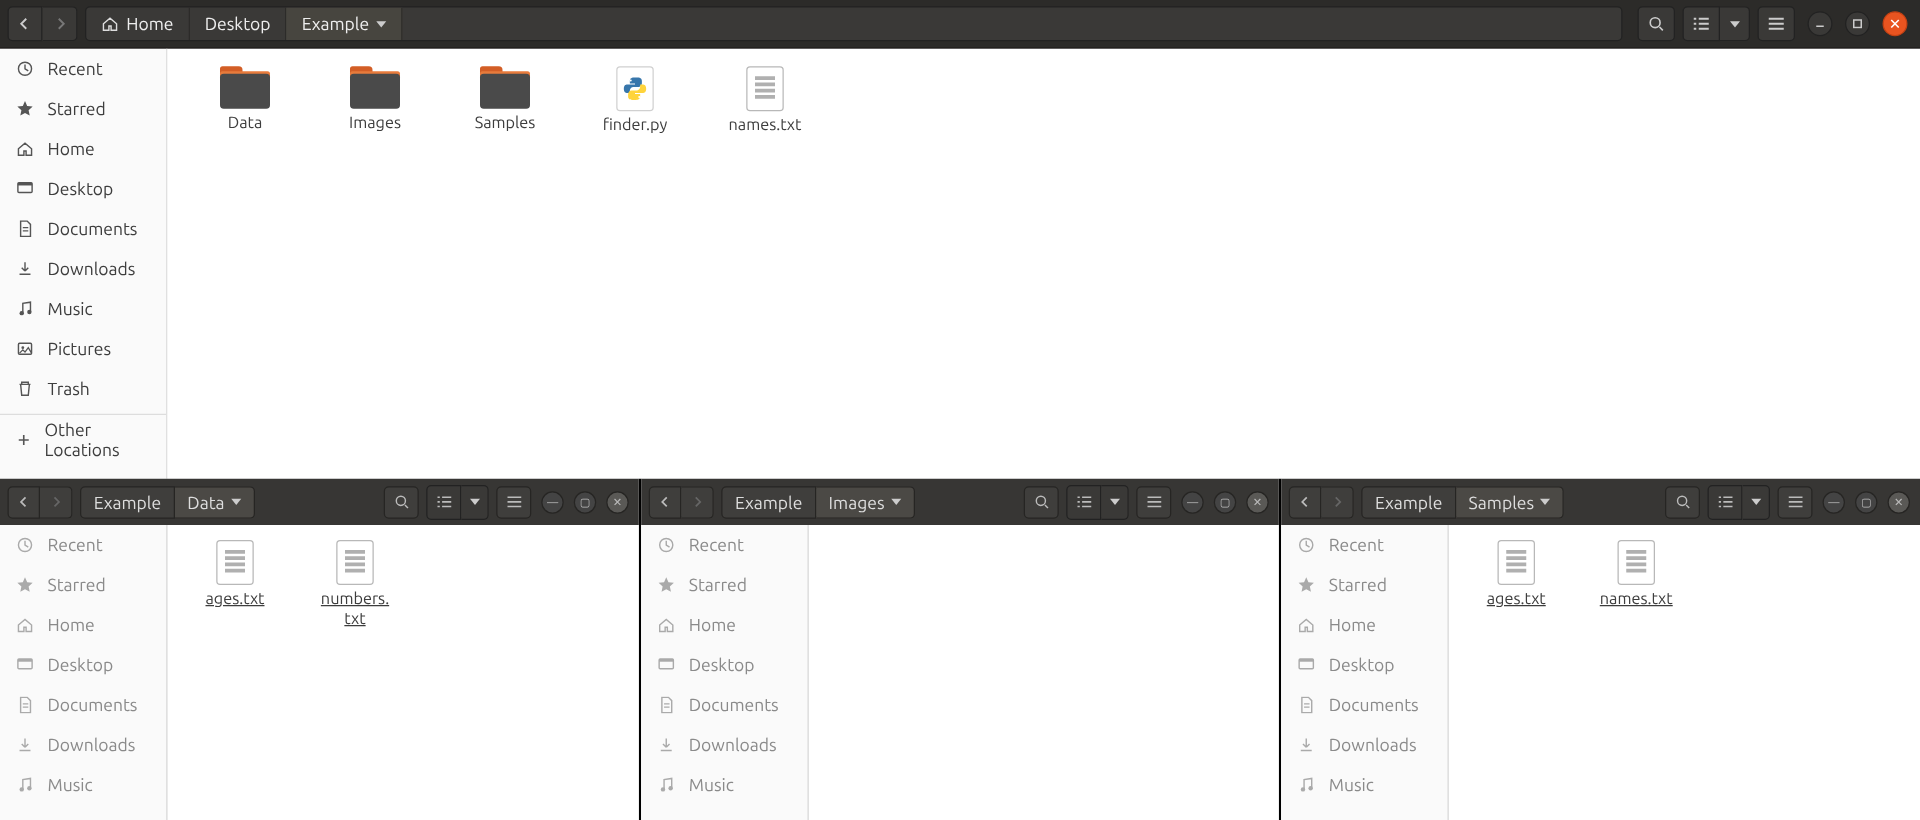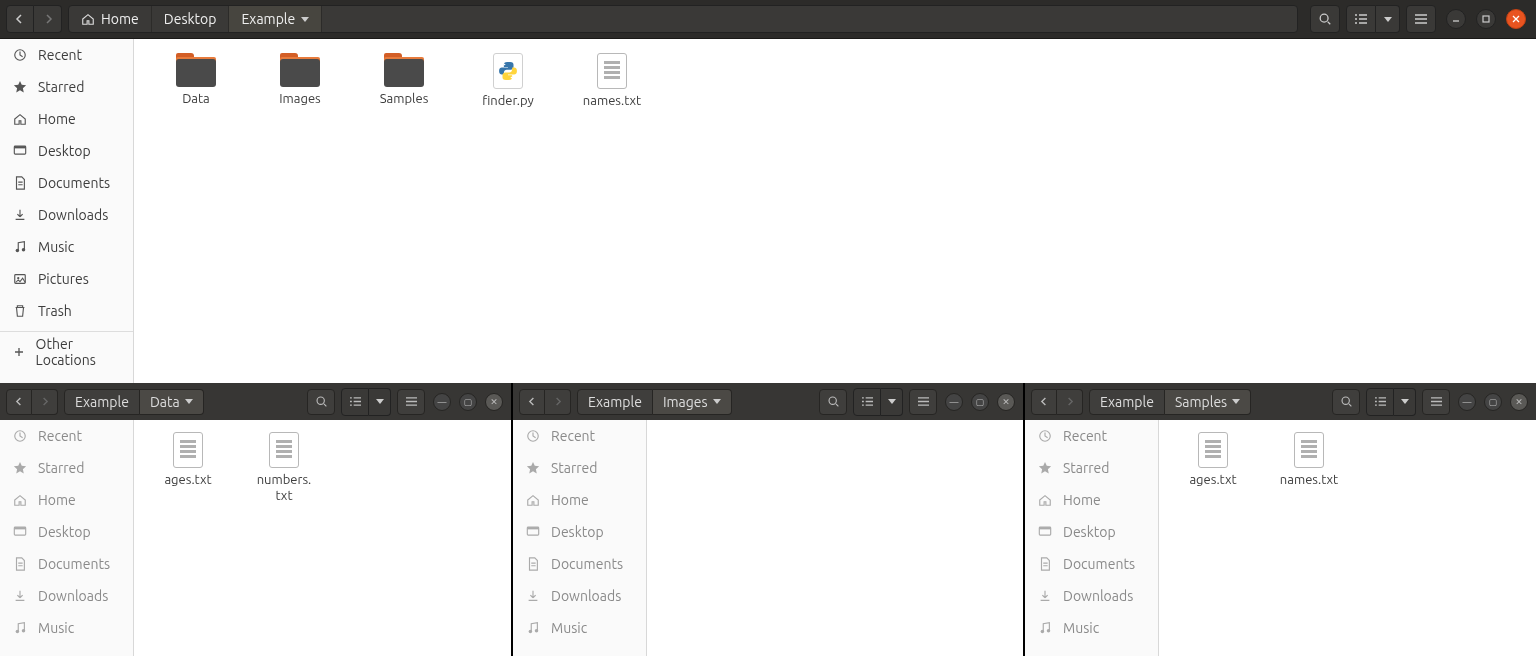--- a/index.html
+++ b/index.html
@@ -63,21 +63,21 @@
   .win-ctl-sm { width:18px; height:18px; border-radius:50%; background:#444; border:1px solid #262523; display:flex;align-items:center;justify-content:center;margin-left:8px;color:#bbb;font-size:9px;cursor:pointer;}
   .win-ctl-sm.close{ background:#5a5956;}
   .winC .win-ctl-sm.close{ background:#5a5956;}
   .hdr-sm .hdr-right{padding-right:8px;}
 
   .body-sm{ flex:1; display:flex; min-height:0; background:#fff;}
   .sidebar-sm{ width:134px; background:#fafafa; border-right:1px solid #d8d8d8; overflow:hidden;}
   .sidebar-sm .side-item{ color:#8a8a8a;}
   .sidebar-sm .side-item .ic{ color:#aaa;}
   .files-sm{ flex:1; padding:12px 6px; display:flex; flex-wrap:wrap; align-content:flex-start;}
-  .files-sm .file{ width:96px; height:86px;}
+  .files-sm .file{ width:96px; height:86px;text-decoration:underline;}
   .winB .files-sm .file{ width:120px;}
 
   
   svg { display:block; }
 </style>
 </head>
 <body>
 
 <div class="win-main">
   <div class="hdr">

